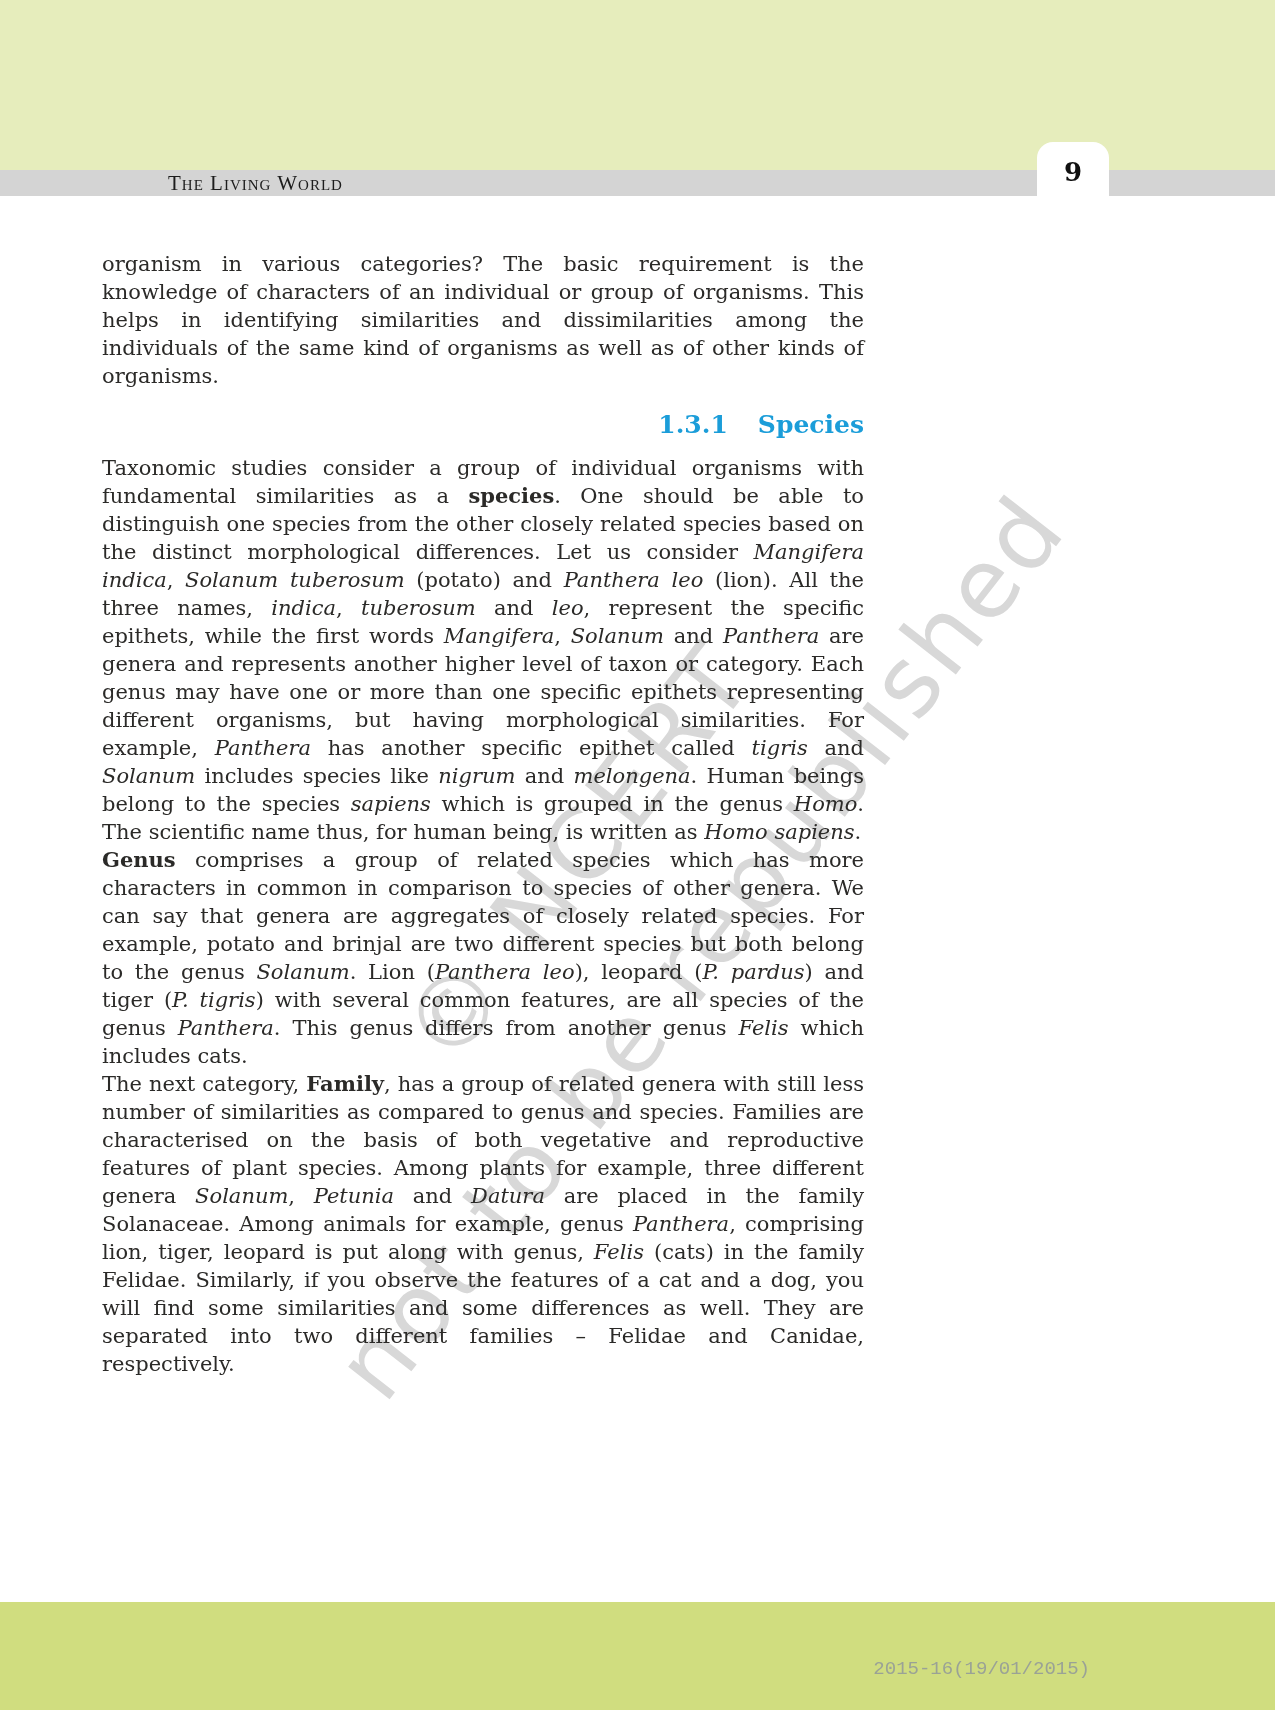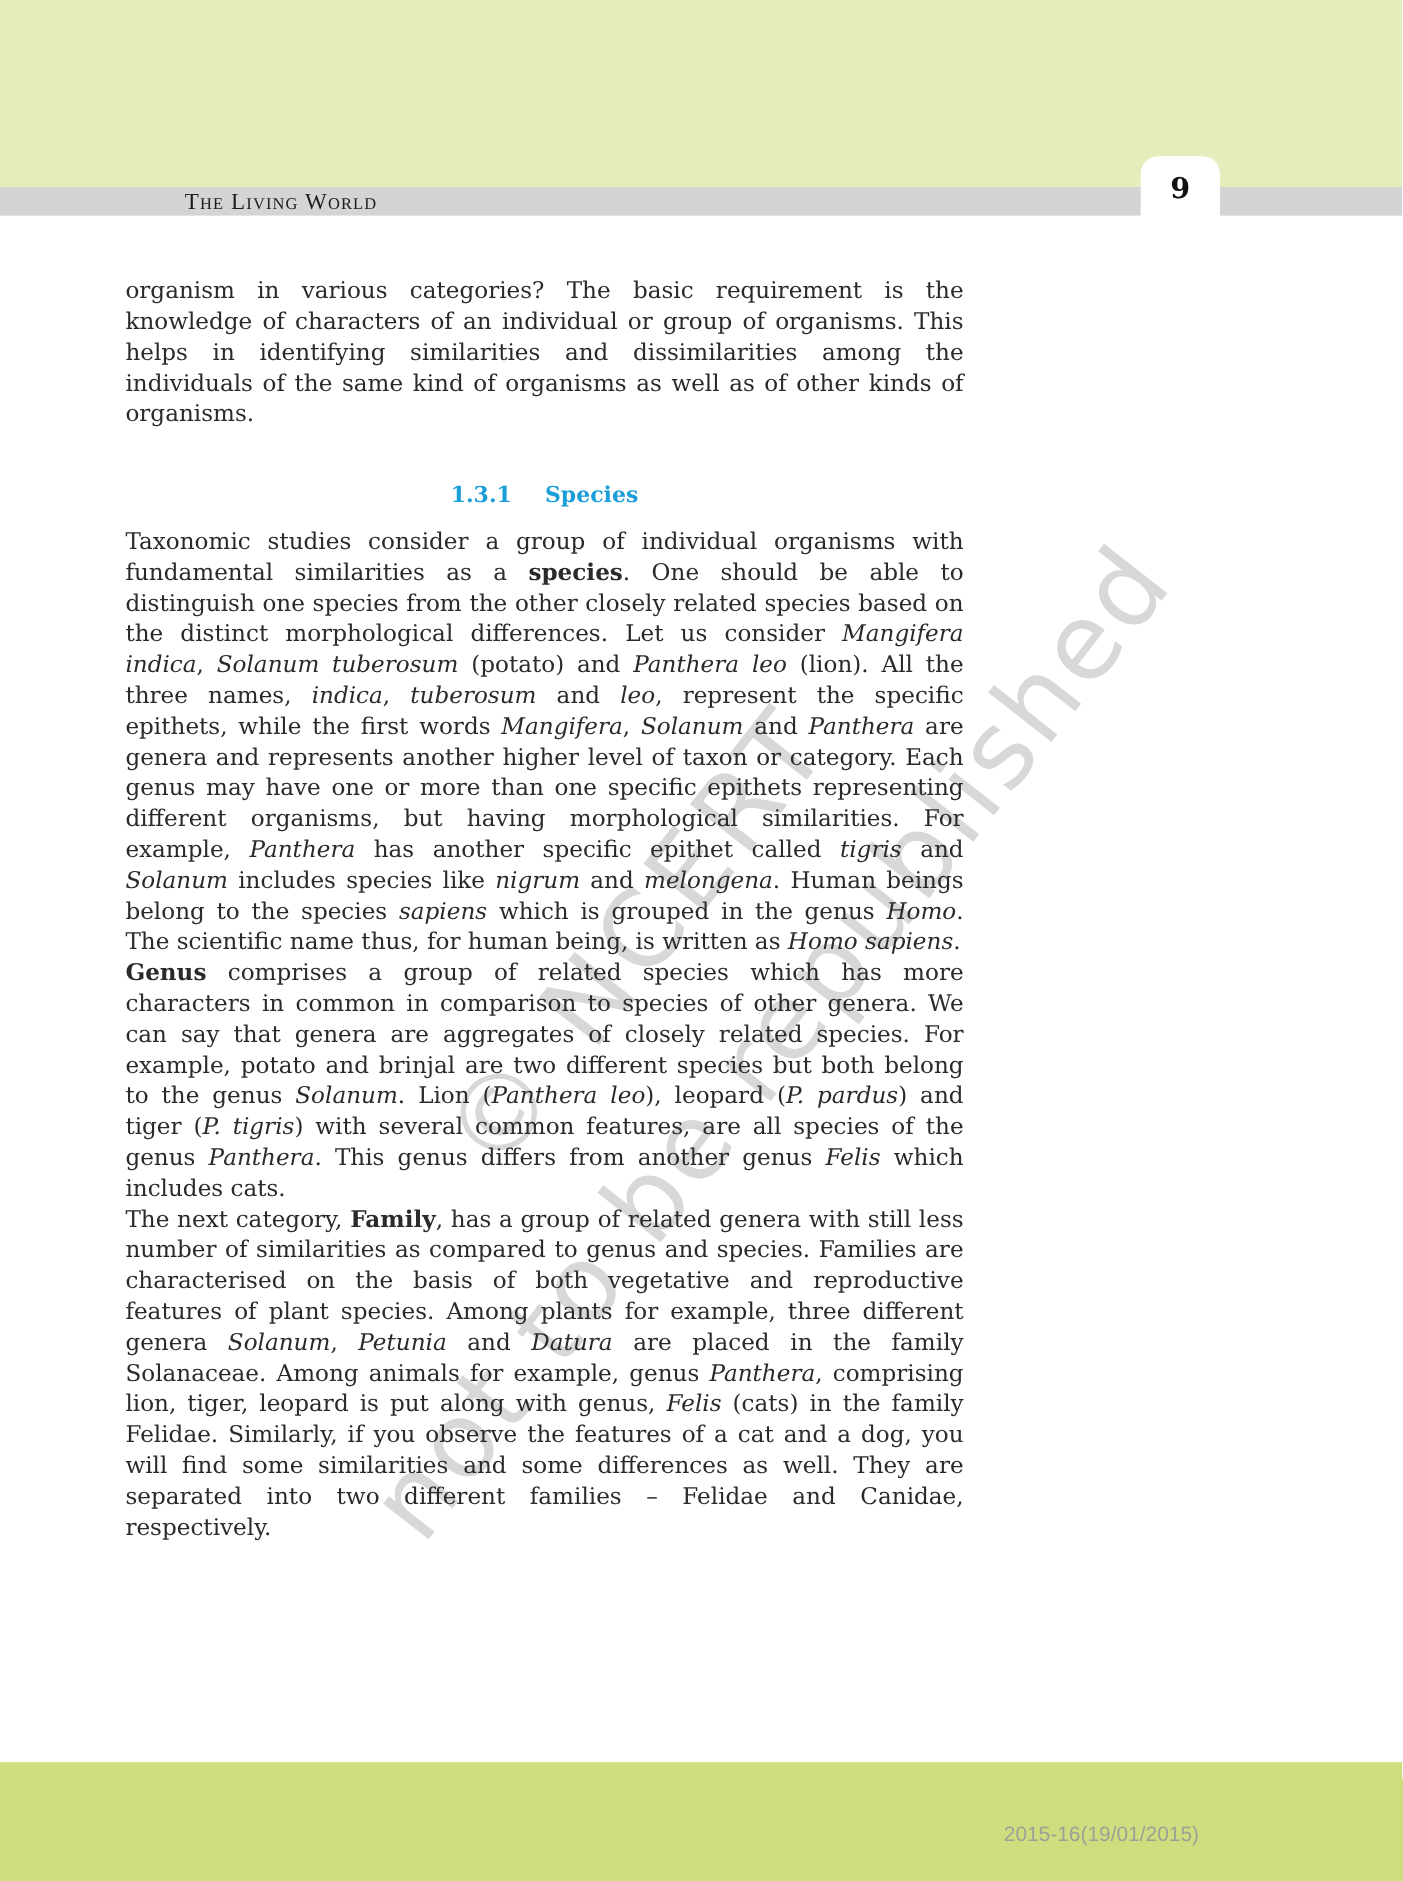--- a/index.html
+++ b/index.html
@@ -34,36 +34,36 @@
   .watermark{
     position:absolute;left:90px;top:700px;width:1100px;height:400px;
     transform:rotate(-52deg);display:flex;flex-direction:column;
     justify-content:center;align-items:center;z-index:0;
     color:var(--watermark);font-family:"DejaVu Sans",sans-serif;
     pointer-events:none;white-space:nowrap;
   }
   .wm-line1{font-size:96px;letter-spacing:8px;}
   .wm-line2{font-size:96px;letter-spacing:4px;margin-top:42px;}
   .content{
-    position:absolute;left:114px;top:250px;width:762px;z-index:1;
+    position:absolute;left:102px;top:250px;width:762px;z-index:1;
     color:var(--ink);font-size:21px;line-height:28px;text-align:justify;
   }
   .content p{margin:0;}
   .content h2{
-    margin:44px 0 14px 0;font-size:20px;line-height:30px;
-    color:var(--accent);font-weight:bold;text-align:center;
+    margin:20px 0 14px 0;font-size:25px;line-height:30px;
+    color:var(--accent);font-weight:bold;text-align:right;
     font-family:"DejaVu Serif",serif;
   }
   .sec-num{margin-right:30px;}
   .content i{font-style:italic;}
   .content b{font-weight:bold;}
   .bottom-strip{position:absolute;left:0;top:1602px;width:100%;height:108px;background:var(--bottom-strip);z-index:1;}
   .footer-text{
     position:absolute;top:56px;right:185px;
-    font-family:Liberation Sans, sans-serif;font-size:19px;color:var(--footer);margin-left:24px;
+    font-family:Liberation Mono, monospace;font-size:19px;color:var(--footer);margin-left:24px;
   }
 </style>
 </head>
 <body>
 
 <div class="page">
   <div class="top-strip"></div>
 
   <div class="header-bar">
     <span class="chapter-title">The Living World</span>

